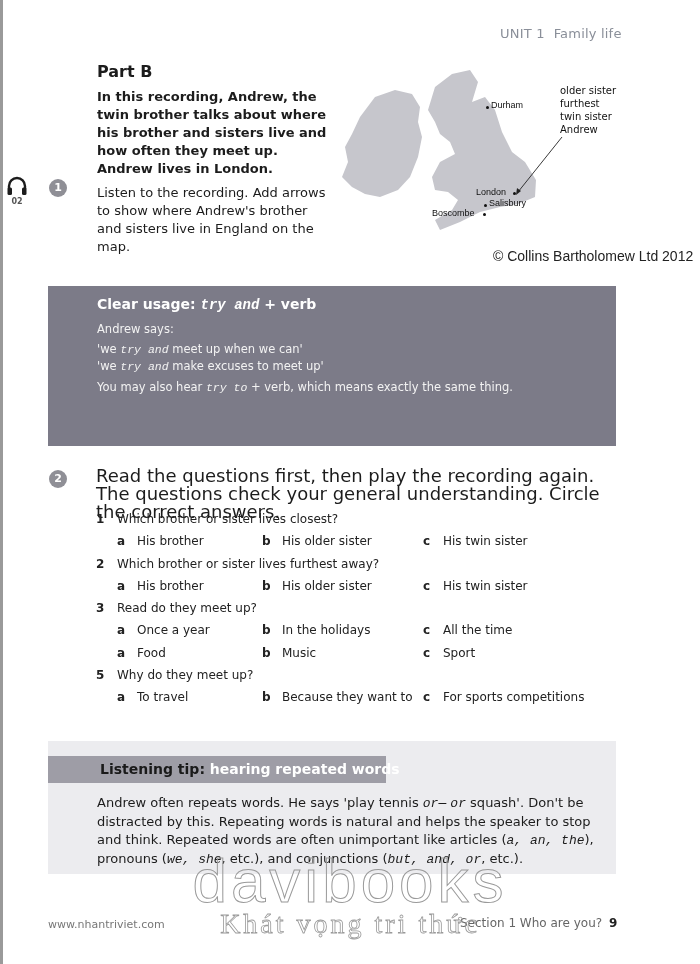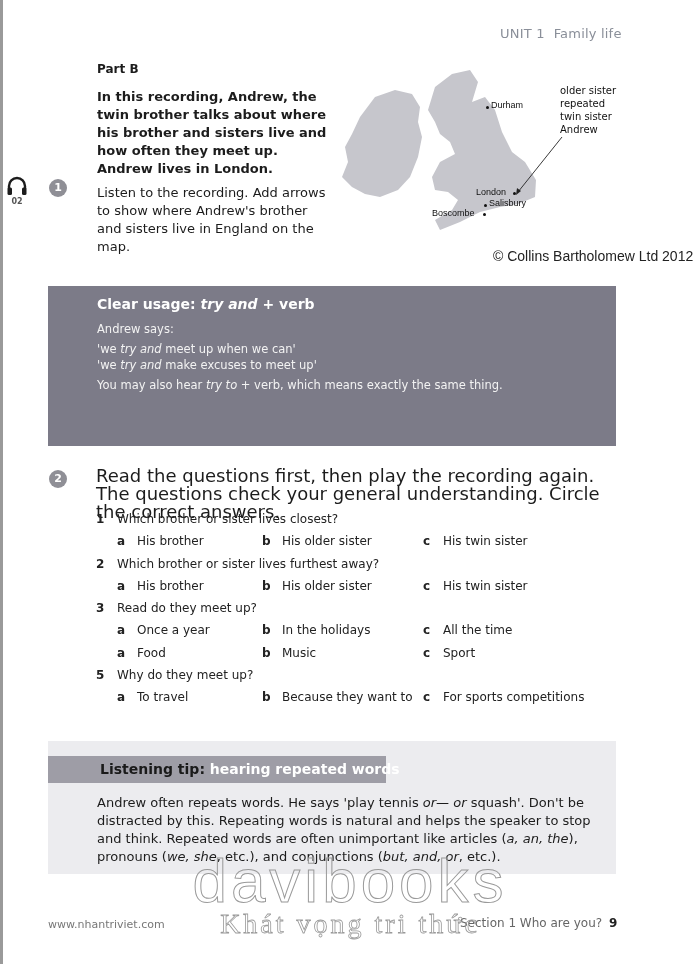--- a/index.html
+++ b/index.html
@@ -6,21 +6,21 @@
   body {
     width: 700px; height: 964px; position: relative; overflow: hidden;
     background: #ffffff;
     font-family: "DejaVu Sans", sans-serif;
     color: #1c1c1c;
   }
   .left-edge { position: absolute; left: 0; top: 0; width: 3px; height: 964px; background: #9a9a9a; }
   .unit-header { position: absolute; top: 26px; left: 500px; font-size: 13px; color: #8a8f99; letter-spacing: 0.2px; }
   .unit-header .unit-num { margin-right: 9px; }
 
-  .part-title { position: absolute; left: 97px; top: 62px; font-size: 12px; font-weight: bold; }
+  .part-title { position: absolute; left: 97px; top: 62px; font-size: 16px; font-weight: bold; }
   .intro { position: absolute; left: 97px; top: 88px; width: 235px; font-size: 13px; font-weight: bold; line-height: 18px; }
   .instruction1 { position: absolute; left: 97px; top: 184px; width: 235px; font-size: 13px; line-height: 18px; }
 
   .headphones { position: absolute; left: 3px; top: 176px; width: 28px; text-align: center; }
   .headphones svg { display: block; margin: 0 auto; }
   .track-num { font-size: 8px; font-weight: bold; color: #555; margin-top: 1px; display: block; }
 
   .num-circle { position: absolute; width: 18px; height: 18px; border-radius: 50%; background: #8f8f96; color: #fff; font-size: 11px; font-weight: bold; text-align: center; line-height: 18px; }
 
   .map { position: absolute; left: 340px; top: 62px; width: 280px; height: 170px; }
@@ -51,21 +51,21 @@
   .tip-label .tip-topic { color: #ffffff; }
   .tip-body { position: absolute; left: 49px; top: 53px; width: 520px; font-size: 13px; line-height: 18px; color: #1c1c1c; }
 
   .footer-url { position: absolute; left: 48px; top: 918px; font-size: 11px; color: #777; }
   .footer-section { position: absolute; left: 460px; top: 916px; font-size: 12px; color: #666; }
   .footer-page { position: absolute; left: 609px; top: 916px; font-size: 12px; font-weight: bold; color: #222; }
 
   .watermark { position: absolute; left: 150px; top: 850px; width: 400px; text-align: center; pointer-events: none; }
   .wm-main { font-size: 62px; font-family: "Liberation Sans", sans-serif; color: transparent; -webkit-text-stroke: 1px #9a9a9a; letter-spacing: 4px; line-height: 62px; }
   .wm-sub { font-size: 28px; font-family: "Liberation Serif", serif; color: transparent; -webkit-text-stroke: 0.8px #9a9a9a; letter-spacing: 3px; margin-top: -4px; }
-  i { font-style: italic; }
+  i { font-style: italic; font-family: Liberation Mono, monospace; }
 </style>
 </head>
 <body>
 
 <div class="left-edge"></div>
 
 <div class="unit-header">
   <span class="unit-num">UNIT 1</span><span>Family life</span>
 </div>
 
@@ -97,21 +97,21 @@
   <div class="map-label" style="left:149px; top:136px;">Salisbury</div>
   <div class="dot" style="left:143px; top:151px;"></div>
   <div class="map-label" style="left:92px; top:146px;">Boscombe</div>
   <svg style="position:absolute; left:0; top:0;" width="280" height="170">
     <line x1="222" y1="75" x2="178" y2="130" stroke="#222" stroke-width="0.9"></line>
     <polygon points="176,133 177,126 181,129" fill="#222"></polygon>
   </svg>
 </div>
 <div class="legend-list">
   <div>older sister</div>
-  <div>repeated</div>
+  <div>furthest</div>
   <div>twin sister</div>
   <div>Andrew</div>
 </div>
 <div class="copyright">© Collins Bartholomew Ltd 2012</div>
 
 <div class="usage-box">
   <div class="usage-title"><span>Clear usage: </span><i>try and</i><span> + verb</span></div>
   <div class="usage-body">
     <p>Andrew says:</p>
     <p style="margin-bottom:4px;">

